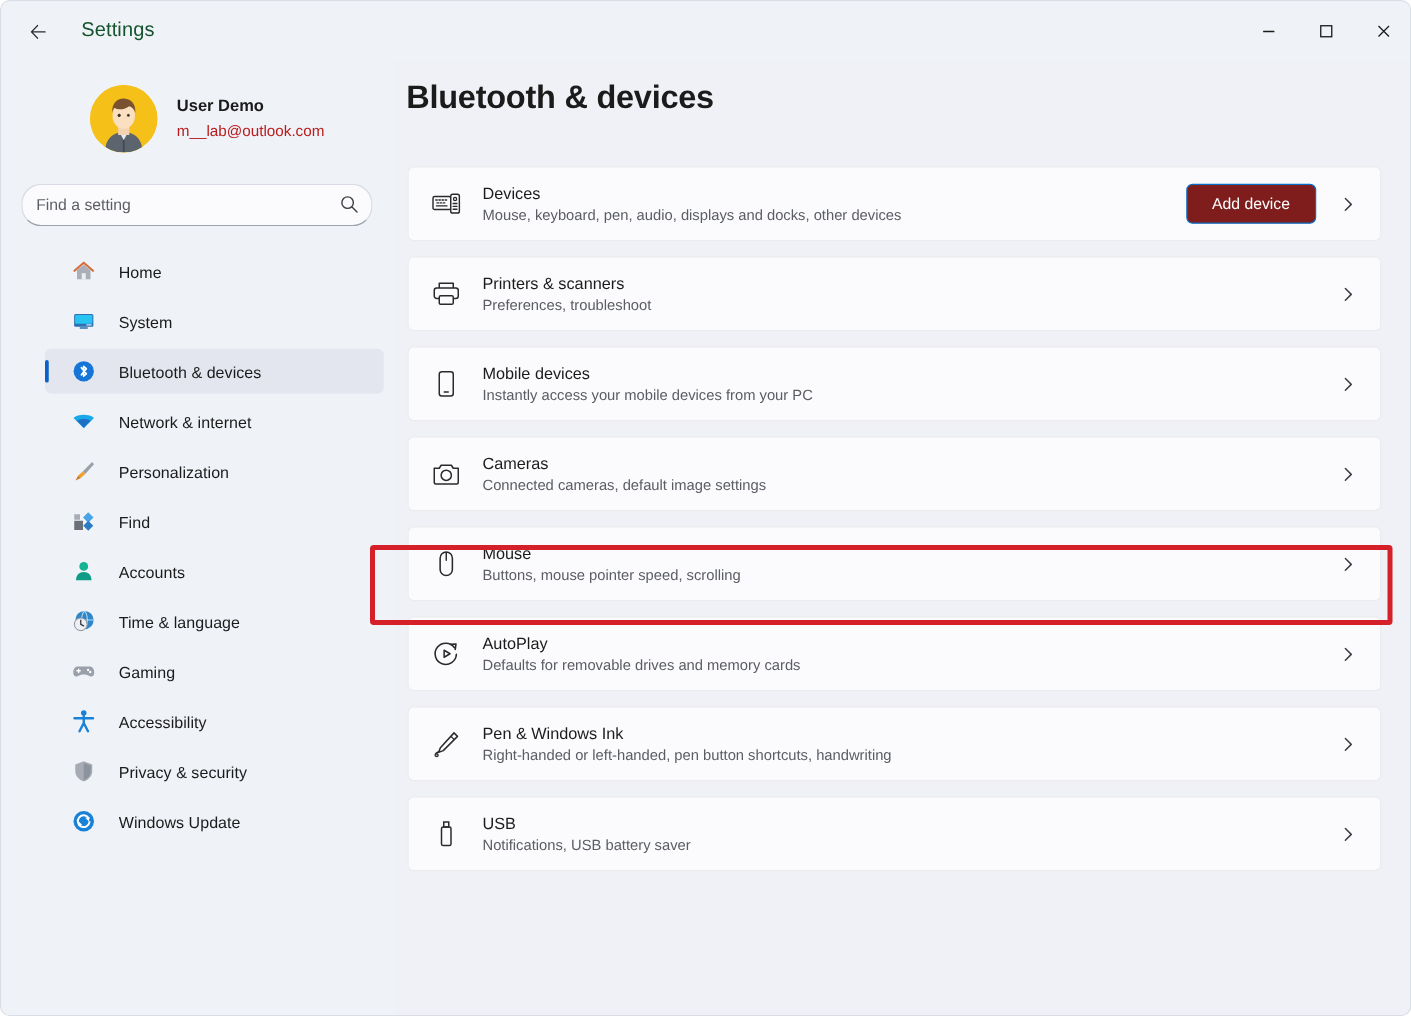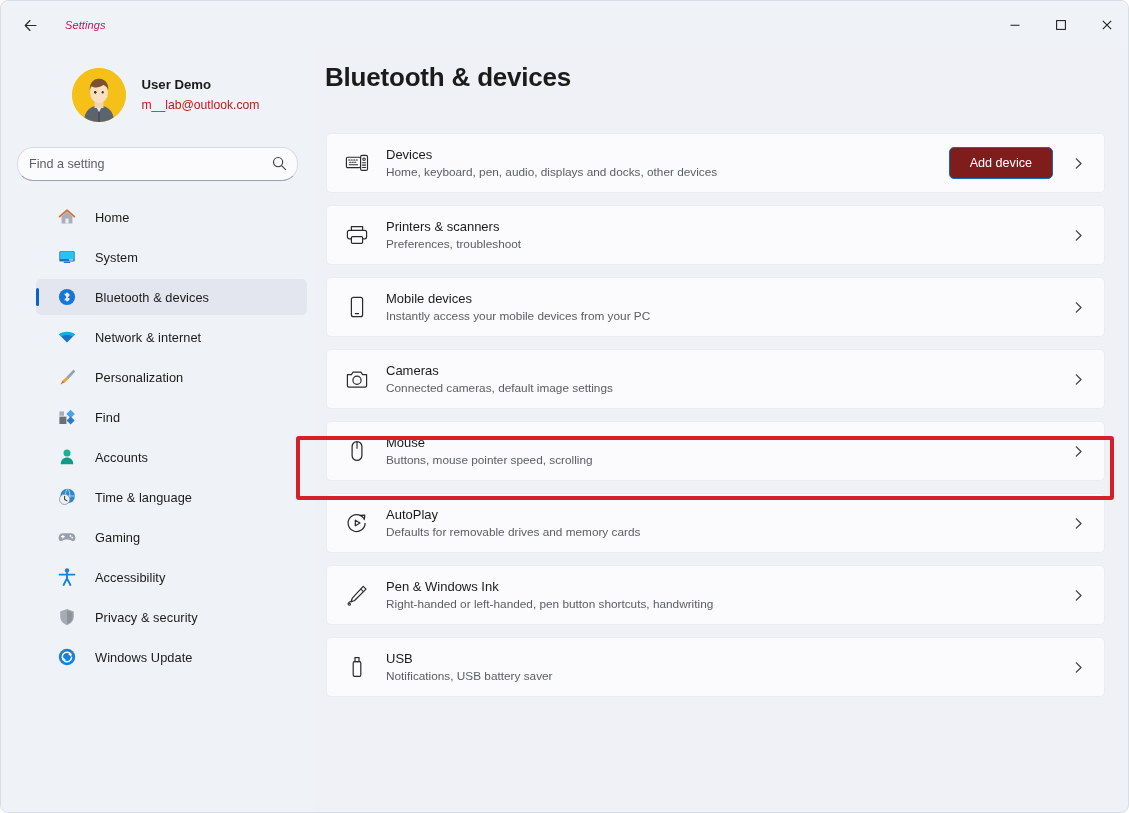--- a/index.html
+++ b/index.html
@@ -34,24 +34,23 @@
   }
   #back-button {
     width: 34px; height: 34px;
     margin-left: 12px;
     display: flex; align-items: center; justify-content: center;
     border-radius: 5px;
     cursor: default;
   }
   #app-title {
     margin-left: 18px;
-    font-size: 11px;
-    color: #be185d;
+    font-size: 16px;
+    color: #14532d;
     letter-spacing: .1px;
-    font-style: italic;
   }
   #winctrls {
     position: absolute;
     right: 0; top: 0;
     height: 48px;
     display: flex;
   }
   .winctrl {
     width: 46px; height: 48px;
     display: flex; align-items: center; justify-content: center;
@@ -467,21 +466,21 @@
             <svg width="24" height="24" viewBox="0 0 24 24">
               <rect x="1.4" y="6.2" width="14.2" height="10.4" rx="1.3" fill="none" stroke="#2a2a2a" stroke-width="1.15"></rect>
               <path d="M3.6 9 h1.2 M6.1 9 h1.2 M8.6 9 h1.2 M11.1 9 h1.2 M4.6 11.3 h1.2 M7.1 11.3 h1.2 M9.6 11.3 h1.2 M4.2 13.7 h8.4" stroke="#2a2a2a" stroke-width="1.05" stroke-linecap="round"></path>
               <rect x="15.6" y="4.4" width="6.9" height="15" rx="1.5" fill="#fbfbfd" stroke="#2a2a2a" stroke-width="1.15"></rect>
               <circle cx="19.05" cy="8.2" r="1.25" fill="none" stroke="#2a2a2a" stroke-width="1.05"></circle>
               <path d="M17.5 11.8 h3.1 M17.5 14.1 h3.1 M17.5 16.4 h3.1" stroke="#2a2a2a" stroke-width="1.05" stroke-linecap="round"></path>
             </svg>
           </span>
           <div class="cardtext">
             <div class="cardtitle">Devices</div>
-            <div class="cardsub">Home, keyboard, pen, audio, displays and docks, other devices</div>
+            <div class="cardsub">Mouse, keyboard, pen, audio, displays and docks, other devices</div>
           </div>
           <button class="addbtn">Add device</button>
           <span class="chevron">
             <svg width="15" height="15" viewBox="0 0 15 15">
               <path d="M5.3 2.8 L10 7.5 L5.3 12.2" fill="none" stroke="#3a3d43" stroke-width="1.2" stroke-linecap="round" stroke-linejoin="round"></path>
             </svg>
           </span>
         </div>
       </div>
 

